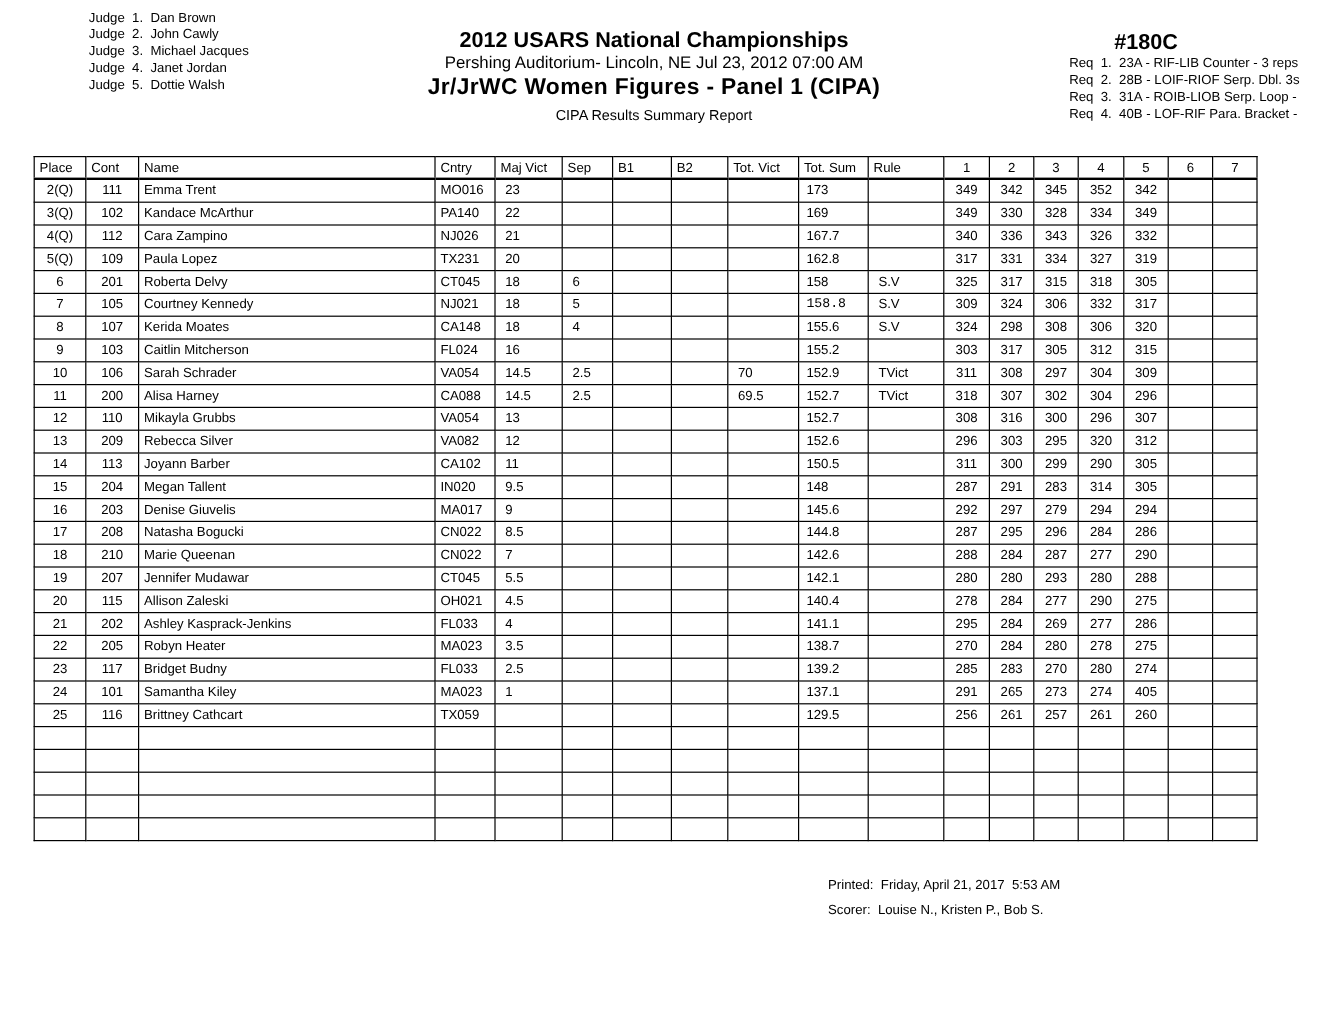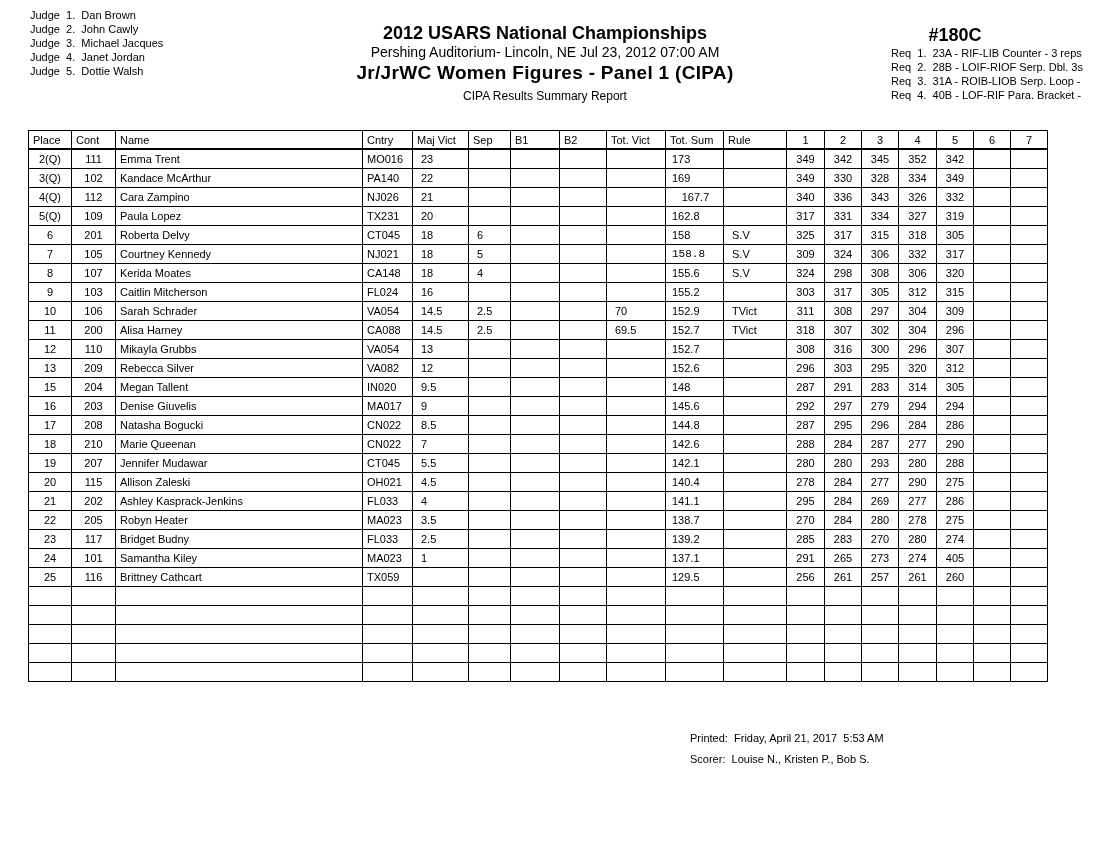--- a/index.html
+++ b/index.html
@@ -1,18 +1,18 @@
 <!DOCTYPE html>
 <html><head>
 <meta charset="utf-8">
 <style>
   html, body { margin:0; padding:0; background:#ffffff; }
   body { width:1100px; height:850px; position:relative; overflow:hidden; font-family:"Liberation Sans", sans-serif; color:#000; }
   .judges { position:absolute; left:30px; top:8px; font-size:11px; line-height:14px; }
-  .judges div { white-space:pre; }
+  .judges div { white-space:pre;margin-left:44px; }
   .center-hdr { position:absolute; left:330px; top:22px; width:430px; text-align:center; }
   .title1 { font-size:18px; font-weight:bold; line-height:22px; }
   .title2 { font-size:14px; line-height:17px; }
   .title3 { font-size:19px; font-weight:bold; line-height:24px; letter-spacing:0.3px; }
   .title4 { font-size:12px; line-height:22px; }
   .right-hdr { position:absolute; left:880px; top:24px; width:230px; }
   .event-num { font-size:18px; font-weight:bold; text-align:center; width:230px; margin-left:-40px; line-height:22px; }
   .reqs { font-size:11px; line-height:14px; margin-left:11px; white-space:nowrap; }
   .reqs div { white-space:pre; }
   table.results { position:absolute; left:28px; top:130px; border-collapse:collapse; font-size:11px; table-layout:fixed; }
@@ -138,21 +138,21 @@
       <tr>
         <td class="c">4(Q)</td>
         <td class="c">112</td>
         <td>Cara Zampino</td>
         <td>NJ026</td>
         <td style="padding-left: 8px;">21</td>
         <td style="padding-left: 8px;"></td>
         <td></td>
         <td></td>
         <td style="padding-left: 8px;"></td>
-        <td style="padding-left: 6px; text-align: center;">167.7</td>
+        <td style="padding-left: 6px;">167.7</td>
         <td style="padding-left: 8px;"></td>
         <td class="jscore">340</td>
         <td class="jscore">336</td>
         <td class="jscore">343</td>
         <td class="jscore">326</td>
         <td class="jscore">332</td>
         <td class="jscore"></td>
         <td class="jscore"></td>
       </tr>
       <tr>
@@ -325,20 +325,40 @@
         <td></td>
         <td></td>
         <td style="padding-left: 8px;"></td>
         <td style="padding-left: 6px;">152.6</td>
         <td style="padding-left: 8px;"></td>
         <td class="jscore">296</td>
         <td class="jscore">303</td>
         <td class="jscore">295</td>
         <td class="jscore">320</td>
         <td class="jscore">312</td>
+        <td class="jscore"></td>
+        <td class="jscore"></td>
+      </tr>
+      <tr>
+        <td class="c">14</td>
+        <td class="c">113</td>
+        <td>Joyann Barber</td>
+        <td>CA102</td>
+        <td style="padding-left: 8px;">11</td>
+        <td style="padding-left: 8px;"></td>
+        <td></td>
+        <td></td>
+        <td style="padding-left: 8px;"></td>
+        <td style="padding-left: 6px;">150.5</td>
+        <td style="padding-left: 8px;"></td>
+        <td class="jscore">311</td>
+        <td class="jscore">300</td>
+        <td class="jscore">299</td>
+        <td class="jscore">290</td>
+        <td class="jscore">305</td>
         <td class="jscore"></td>
         <td class="jscore"></td>
       </tr>
       <tr>
         <td class="c">15</td>
         <td class="c">204</td>
         <td>Megan Tallent</td>
         <td>IN020</td>
         <td style="padding-left: 8px;">9.5</td>
         <td style="padding-left: 8px;"></td>

